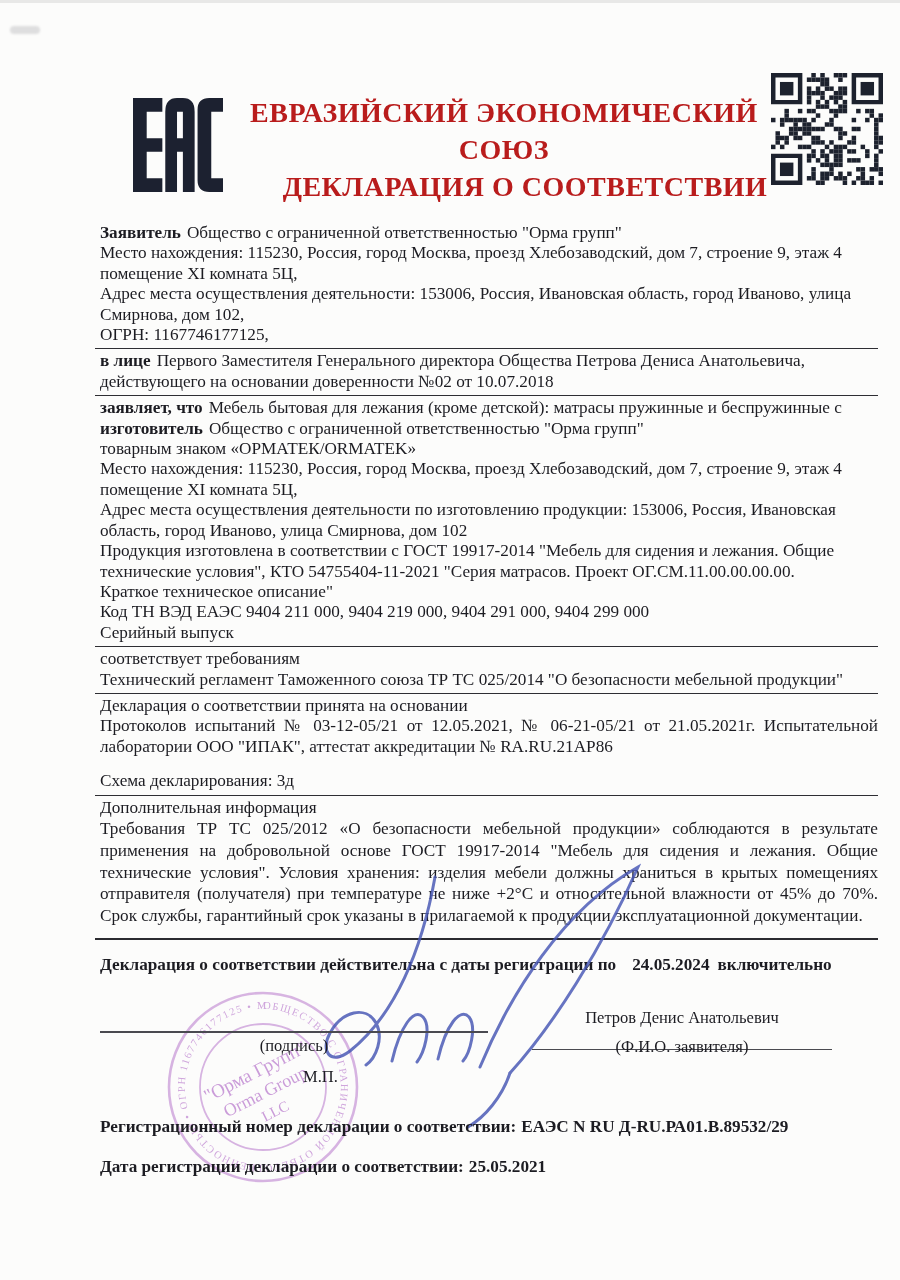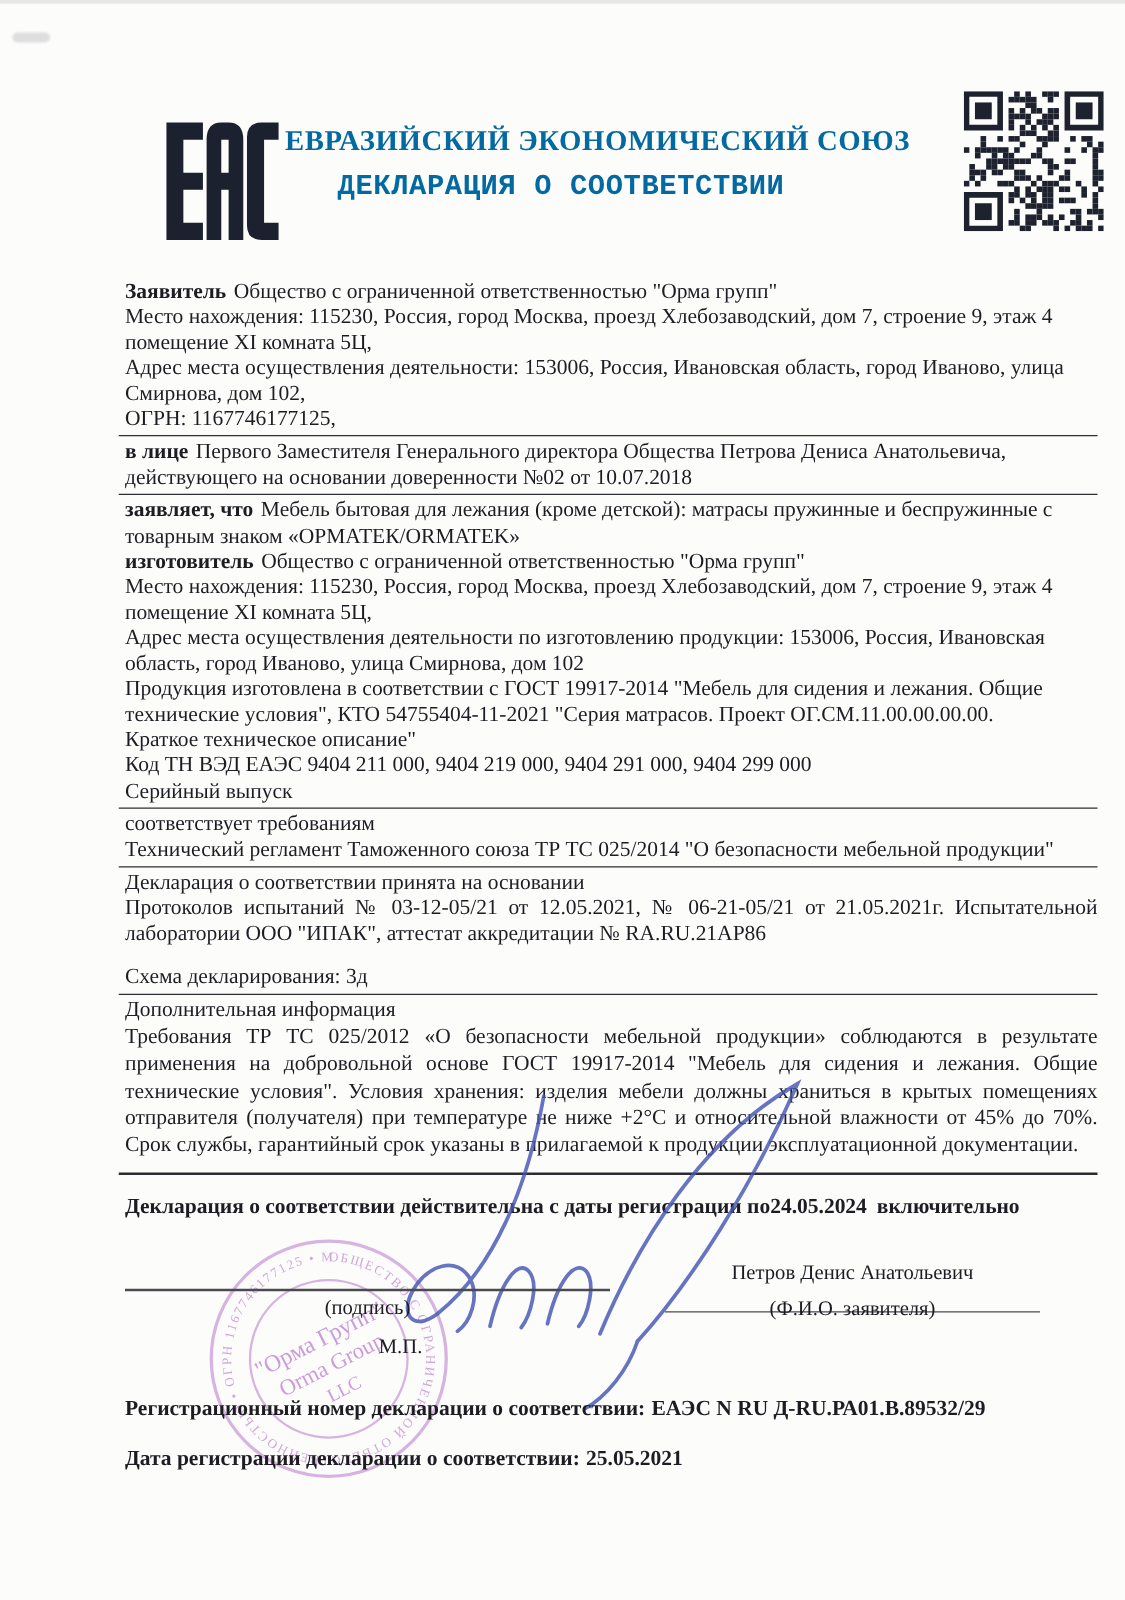--- a/index.html
+++ b/index.html
@@ -8,39 +8,39 @@
     background:#fcfcfb;
     font-family:"Liberation Serif","DejaVu Serif",serif;
     color:#1c1c22;
   }
   .page{position:absolute;inset:0;}
   .scan-edge{position:absolute;top:0;left:0;right:0;height:3px;background:rgba(60,60,60,.10);}
   .scan-smudge{position:absolute;top:26px;left:10px;width:30px;height:8px;background:rgba(90,90,100,.18);border-radius:4px;filter:blur(1px);}
 
   
   .eac-logo{position:absolute;left:133px;top:95px;width:90px;height:100px;}
-  .title-block{position:absolute;left:228px;top:94px;width:552px;text-align:left;
-    font-weight:bold;font-size:23px;line-height:37px;letter-spacing:.5px;color:#0369a1;}
-  .title-line2{padding-left:42px;font-family:Liberation Mono, monospace;}
+  .title-block{position:absolute;left:228px;top:94px;width:552px;text-align:center;
+    font-weight:bold;font-size:28px;line-height:37px;letter-spacing:.5px;color:#b91c1c;}
+  .title-line2{padding-left:42px;}
   .qr{position:absolute;left:771px;top:73px;width:112px;height:112px;}
 
   
   .col{position:absolute;left:100px;top:223px;width:778px;font-size:17.2px;line-height:20.4px;}
   .line{white-space:nowrap;}
   .line b{margin-right:6px;}
   .hr{border:none;border-top:1.6px solid #2e2e33;margin:3px 0 2px -5px;width:783px;}
   .just{margin:0;text-align:justify;}
   .hdr{font-weight:normal;}
   .gap-m{height:14px;}
   .addl{line-height:21.8px;}
 
   
   .hr-strong{position:absolute;left:95px;top:938px;width:783px;border:none;border-top:2px solid #2b2b30;margin:0;}
   .validity{position:absolute;left:100px;top:955px;width:778px;font-size:17.2px;font-weight:bold;white-space:nowrap;}
-  .validity .date{}
+  .validity .date{margin-left:16px;}
   .validity .incl{margin-left:8px;}
 
   .sig-line-left{position:absolute;left:100px;top:1031px;width:388px;border-top:2px solid #4a4a50;}
   .sig-caption{position:absolute;left:100px;top:1036px;width:388px;text-align:center;font-size:16.5px;}
   .fio-name{position:absolute;left:532px;top:1008px;width:300px;text-align:center;font-size:16.5px;
     border-bottom:1.6px solid #4a4a50;padding-bottom:21px;}
   .fio-caption{position:absolute;left:532px;top:1037px;width:300px;text-align:center;font-size:16.5px;}
   .mp{position:absolute;left:303px;top:1067px;font-size:16.5px;}
 
   .stamp-svg{position:absolute;left:162px;top:986px;width:202px;height:202px;}
@@ -285,22 +285,22 @@
     <div class="line">ОГРН: 1167746177125,</div>
 
     <hr class="hr">
 
     <div class="line"><b>в лице</b><span>Первого Заместителя Генерального директора Общества Петрова Дениса Анатольевича,</span></div>
     <div class="line">действующего на основании доверенности №02 от 10.07.2018</div>
 
     <hr class="hr">
 
     <div class="line"><b>заявляет, что</b><span>Мебель бытовая для лежания (кроме детской): матрасы пружинные и беспружинные с</span></div>
+    <div class="line"><b>изготовитель</b><span>Общество с ограниченной ответственностью "Орма групп"</span></div>
     <div class="line">товарным знаком «ОРМАТЕК/ORMATEK»</div>
-    <div class="line"><b>изготовитель</b><span>Общество с ограниченной ответственностью "Орма групп"</span></div>
     <div class="line">Место нахождения: 115230, Россия, город Москва, проезд Хлебозаводский, дом 7, строение 9, этаж 4</div>
     <div class="line">помещение XI комната 5Ц,</div>
     <div class="line">Адрес места осуществления деятельности по изготовлению продукции: 153006, Россия, Ивановская</div>
     <div class="line">область, город Иваново, улица Смирнова, дом 102</div>
     <div class="line">Продукция изготовлена в соответствии с ГОСТ 19917-2014 "Мебель для сидения и лежания. Общие</div>
     <div class="line">технические условия", КТО 54755404-11-2021 "Серия  матрасов. Проект ОГ.СМ.11.00.00.00.00.</div>
     <div class="line">Краткое техническое описание"</div>
     <div class="line">Код ТН ВЭД ЕАЭС 9404 211 000, 9404 219 000, 9404 291 000, 9404 299 000</div>
     <div class="line">Серийный выпуск</div>
 

